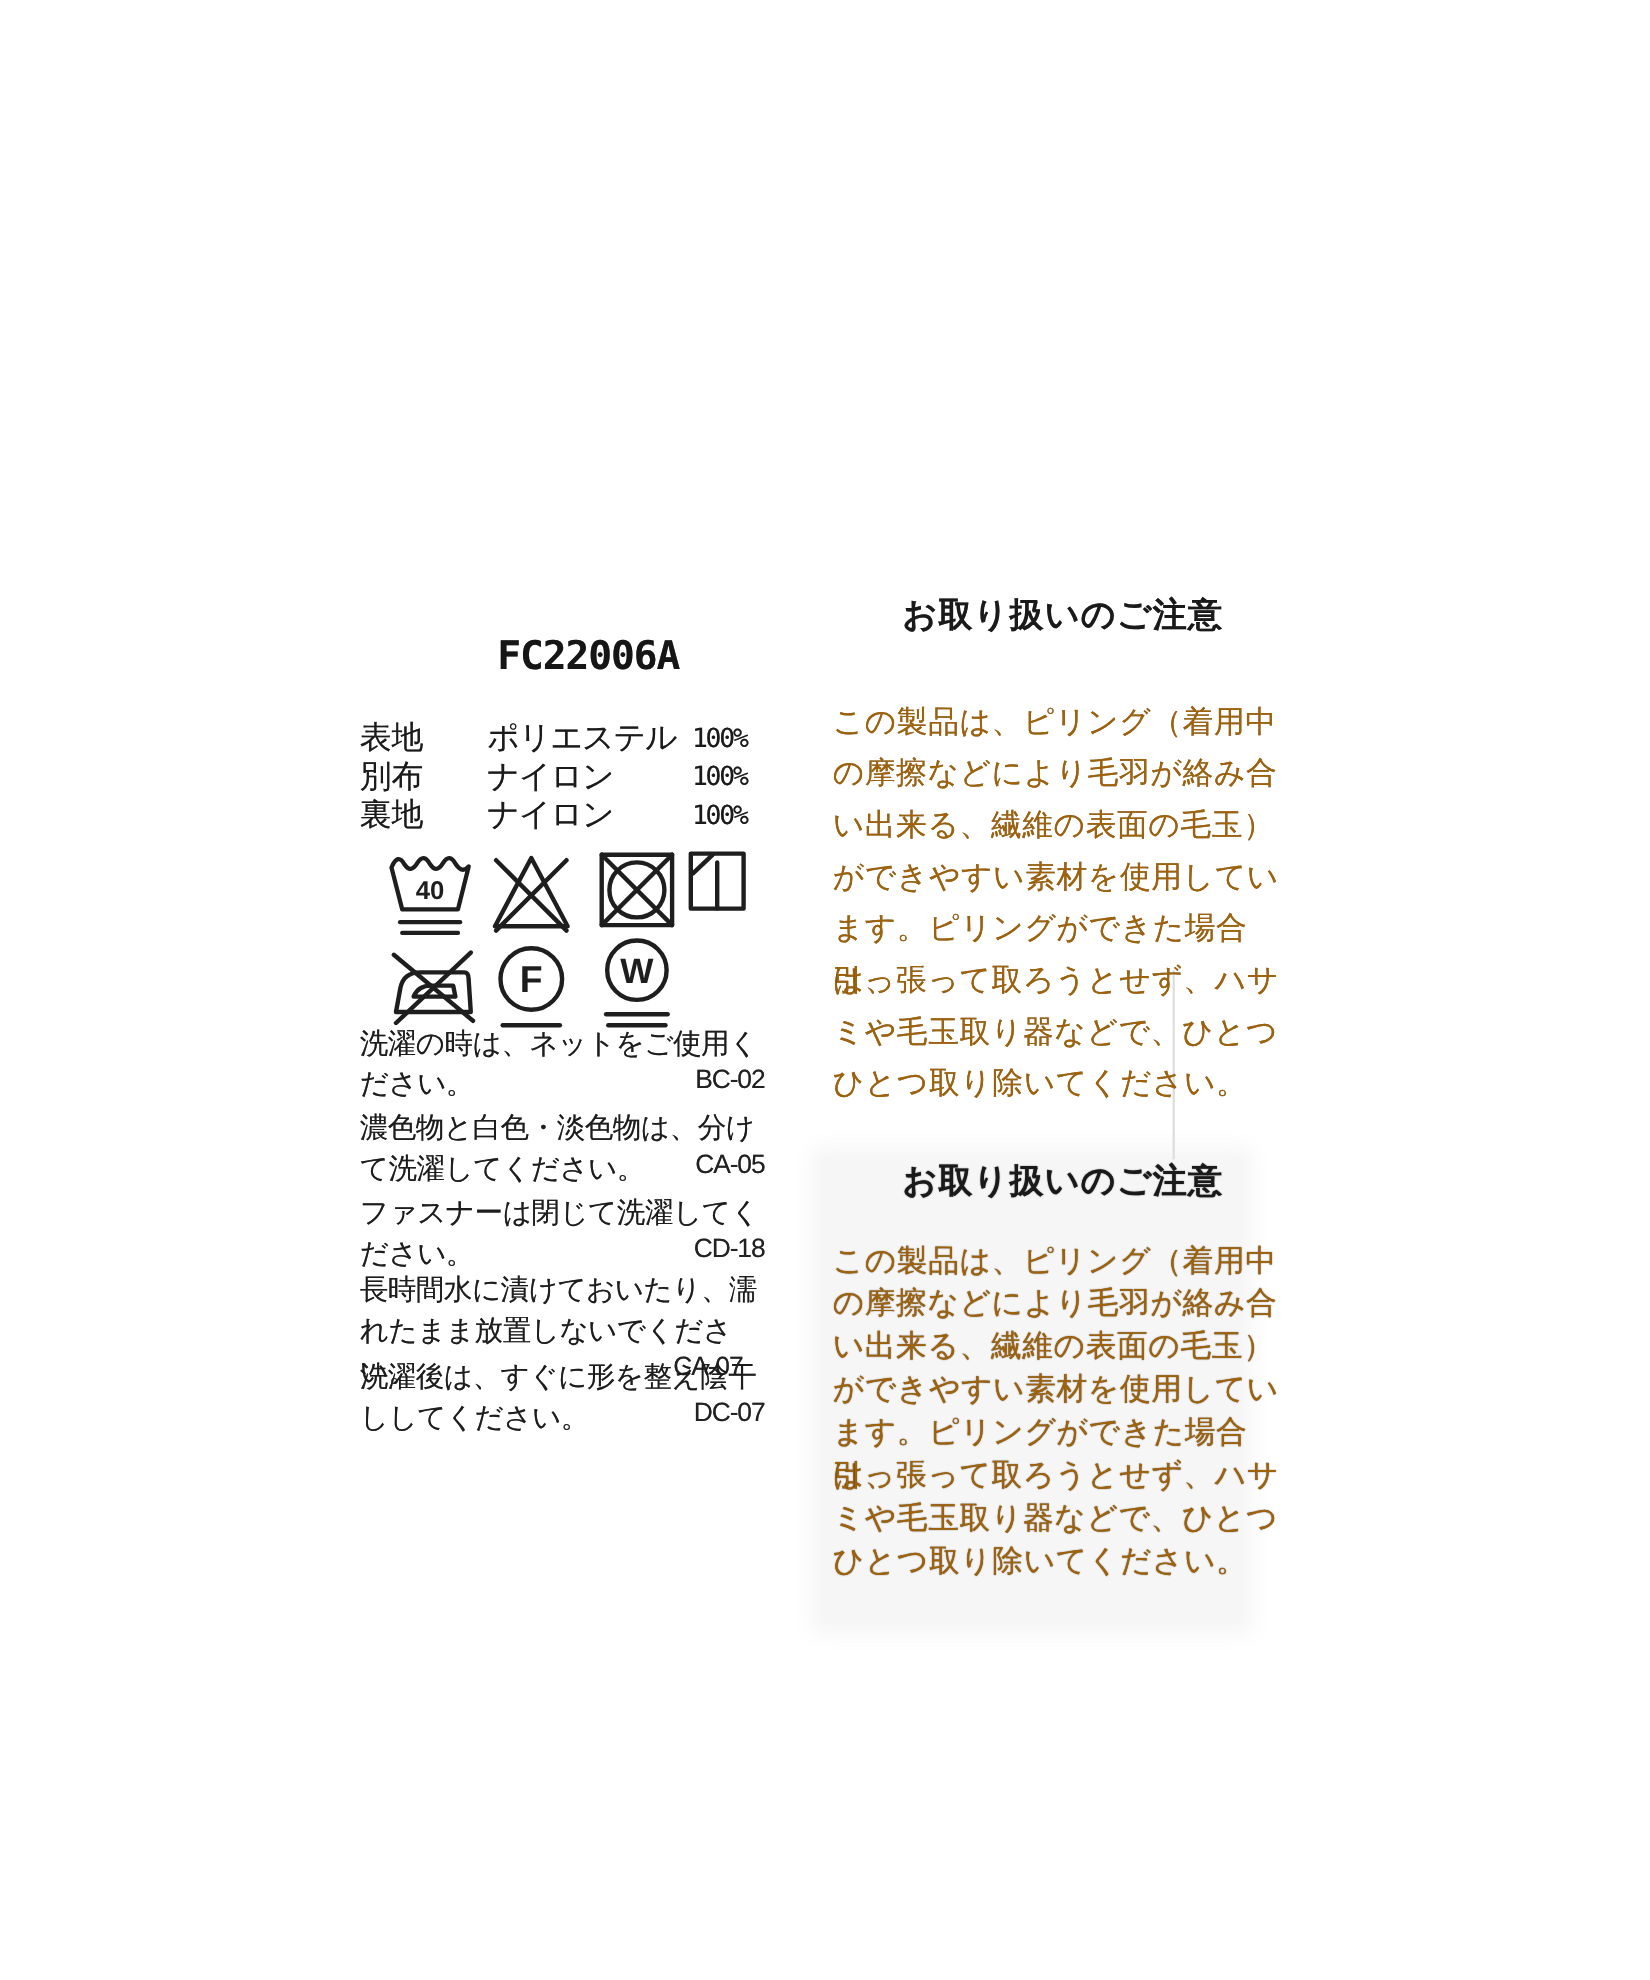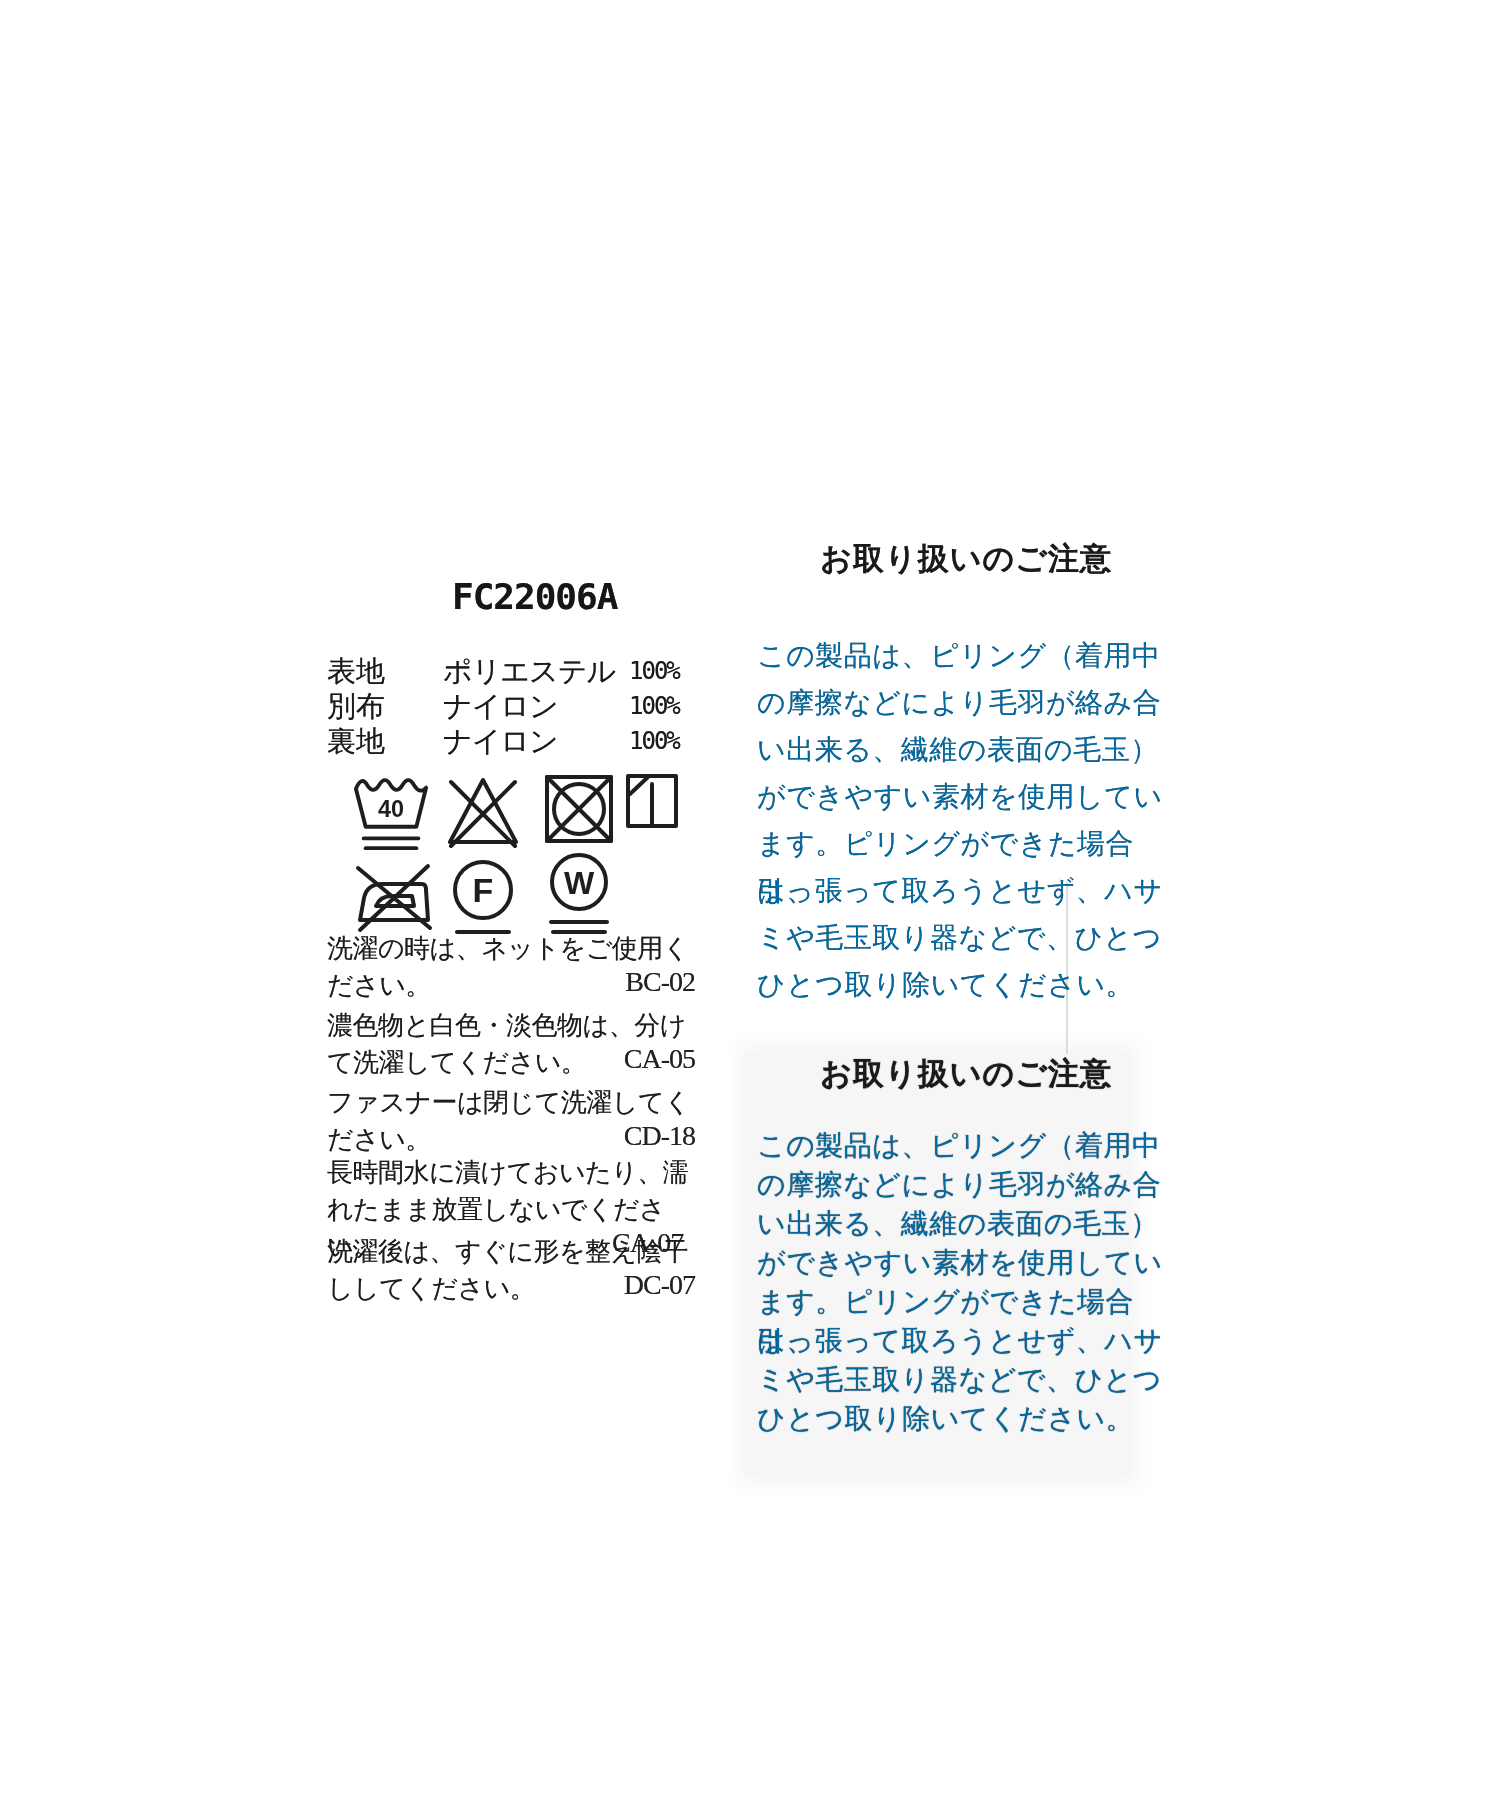--- a/index.html
+++ b/index.html
@@ -18,28 +18,28 @@
   .mat-pct{font-family:"DejaVu Sans Mono",monospace;font-size:24px;letter-spacing:-2px;}
   
   .sym{position:absolute;}
   .sym svg{display:block;}
   .sym path,.sym line,.sym rect,.sym circle{fill:none;stroke:#1e1e1e;stroke-width:4;
     stroke-linecap:round;stroke-linejoin:round;}
   .sym text{fill:#1e1e1e;stroke:none;font-family:"Liberation Sans",sans-serif;font-weight:bold;}
   
   .note{position:absolute;left:327px;width:368px;font-size:26px;line-height:37px;
     letter-spacing:-.5px;color:#1d1d1d;}
-  .note .code{position:absolute;right:0;bottom:4px;font-family:Liberation Serif, serif;
-    font-size:28px;letter-spacing:-1px;color:#222;}
+  .note .code{position:absolute;right:0;bottom:4px;font-family:Liberation Sans, sans-serif;
+    font-size:24px;letter-spacing:-1px;color:#222;}
   .note .code.overlap{right:auto;left:285px;bottom:4px;}
   
   .notice-head{position:absolute;left:750px;width:362px;text-align:right;font-size:31px;
     font-weight:bold;letter-spacing:1px;color:#1a1a1a;}
   .notice-para{position:absolute;left:757px;width:420px;font-size:28px;letter-spacing:.5px;
-    color:#0369a1;}
+    color:#a16207;}
   .notice-para span{display:block;}
   #para-1 span{height:47px;line-height:47px;}
   #para-2 span{height:39px;line-height:39px;}
   #block2-tint{left:747px;top:1036px;width:382px;height:424px;background:#f3f3f3;
     box-shadow:0 0 18px 10px #f3f3f3;opacity:.75;}
   #block2-head,#para-2{text-shadow:0 0 1.1px rgba(0,0,0,.75);}
   #scan-line-v{left:1066px;top:866px;width:2px;height:172px;background:#dcdcdc;}
 </style>
 </head>
 <body>

